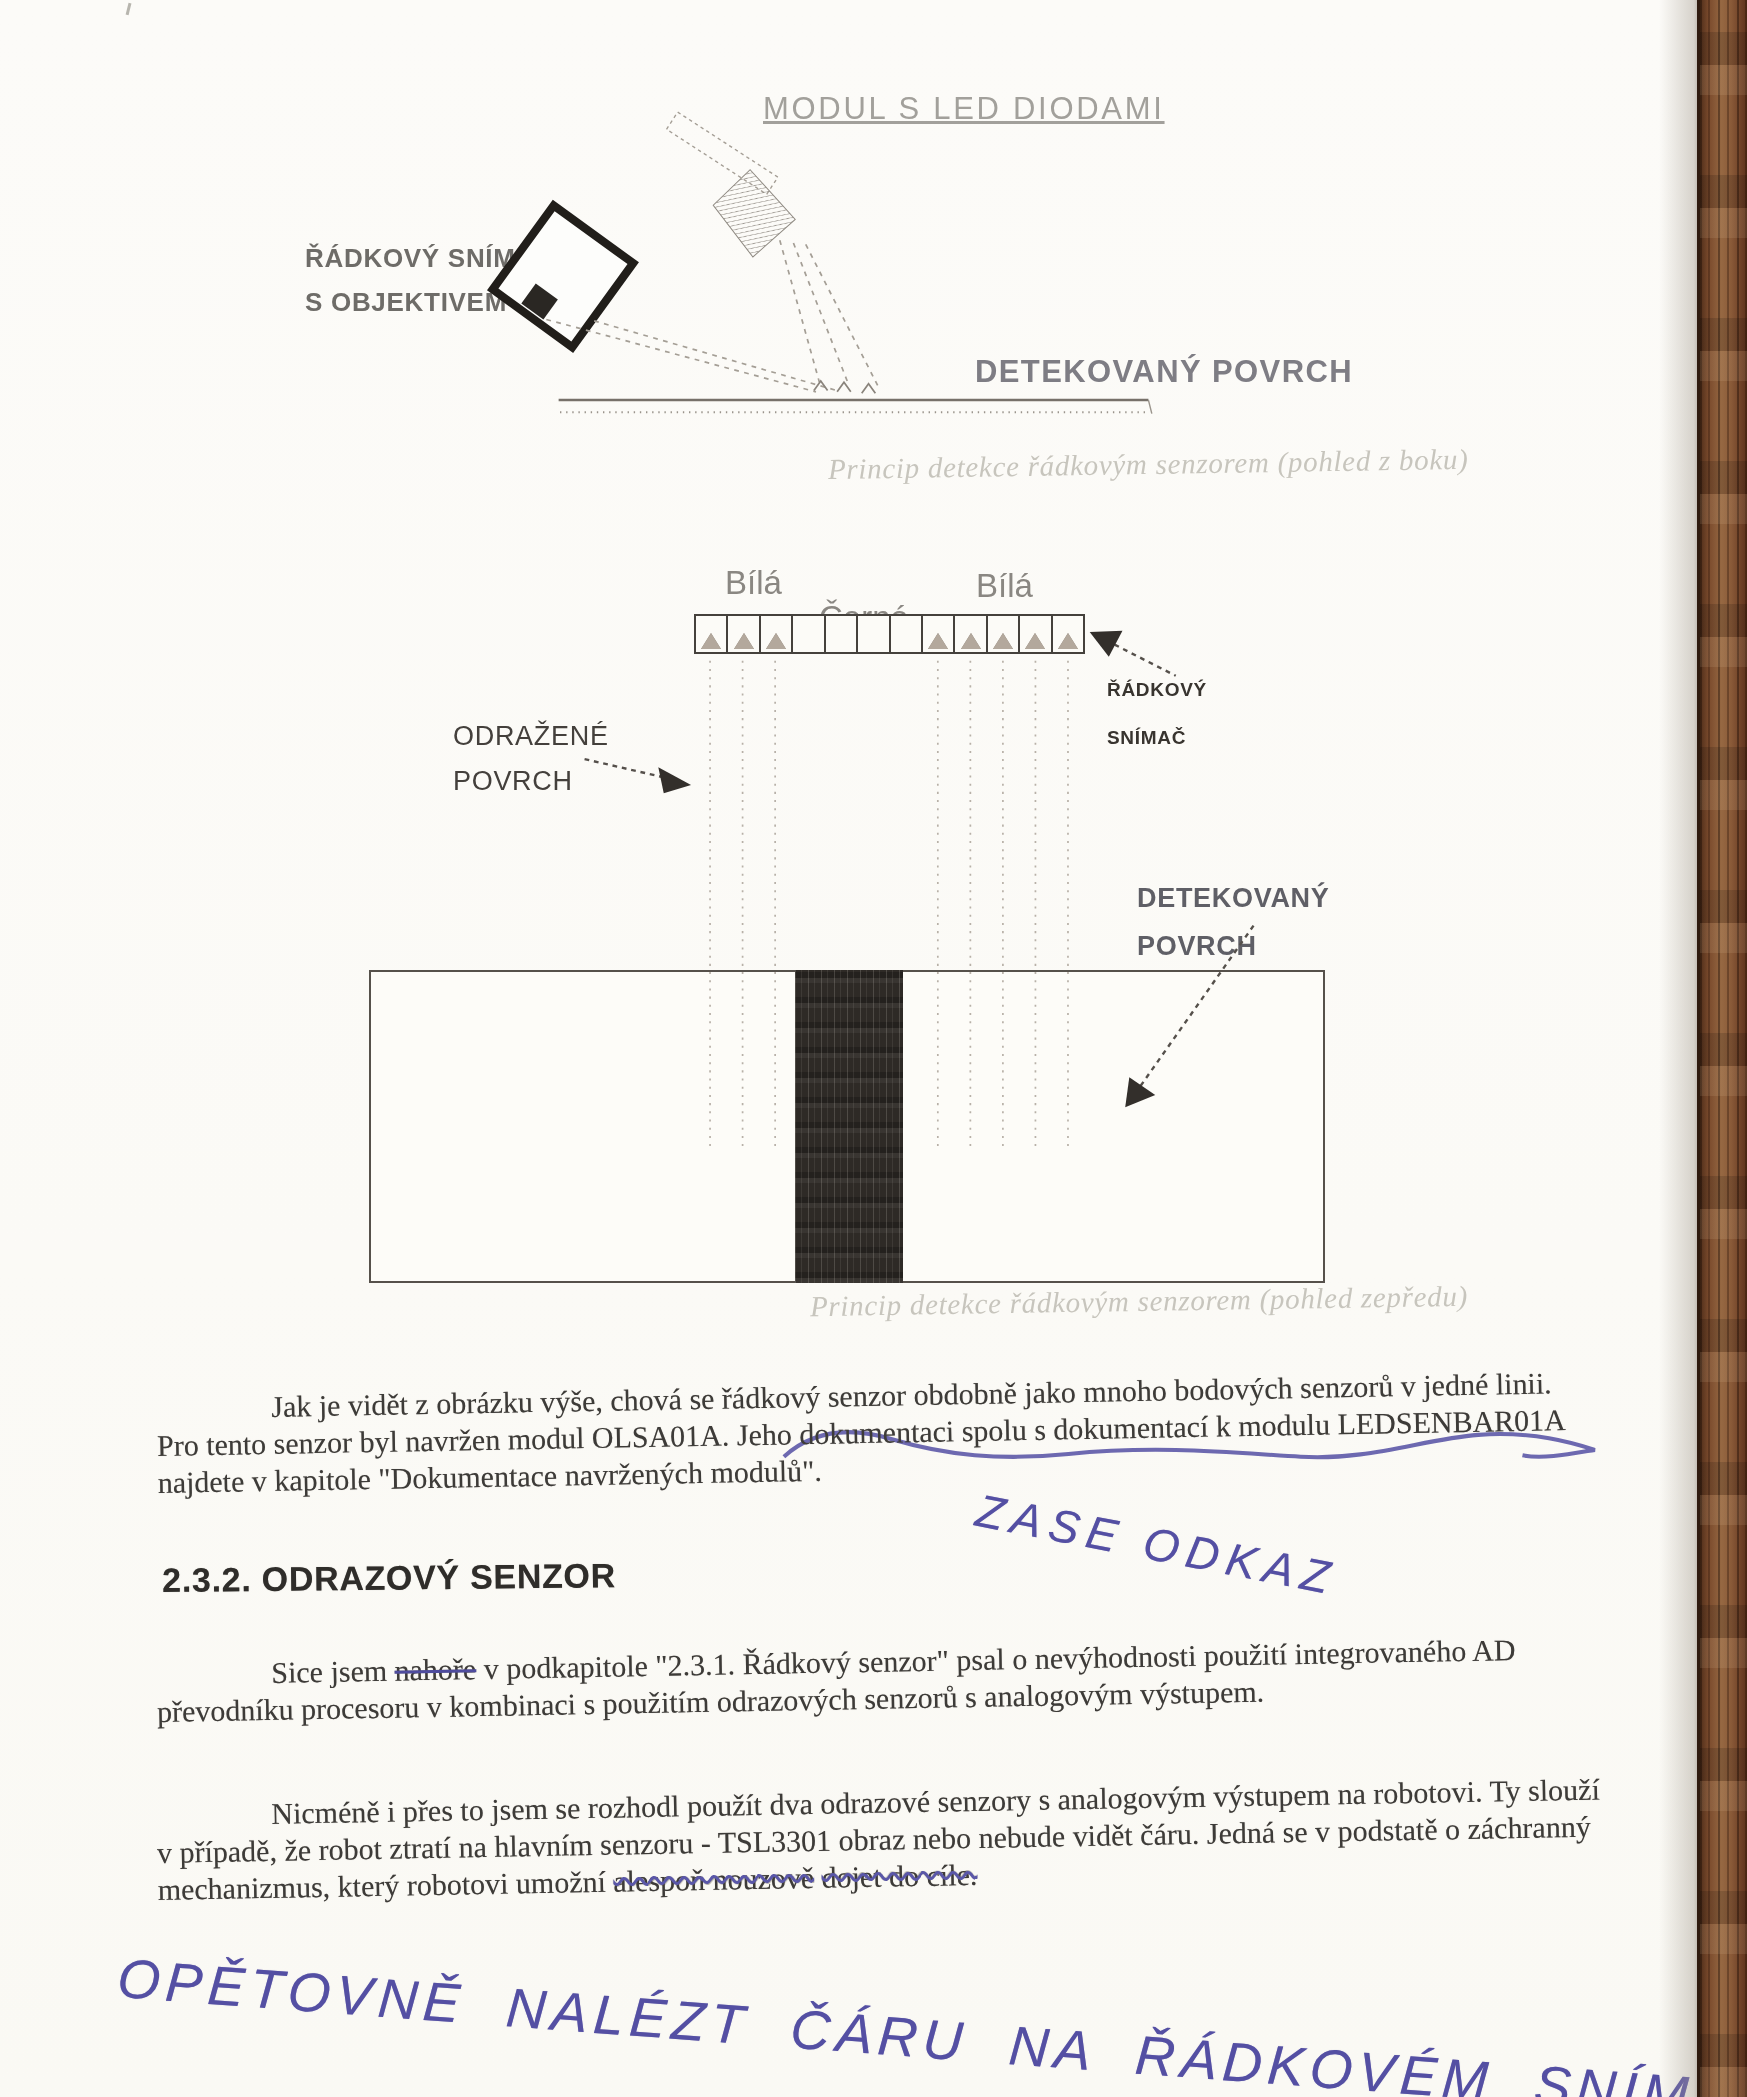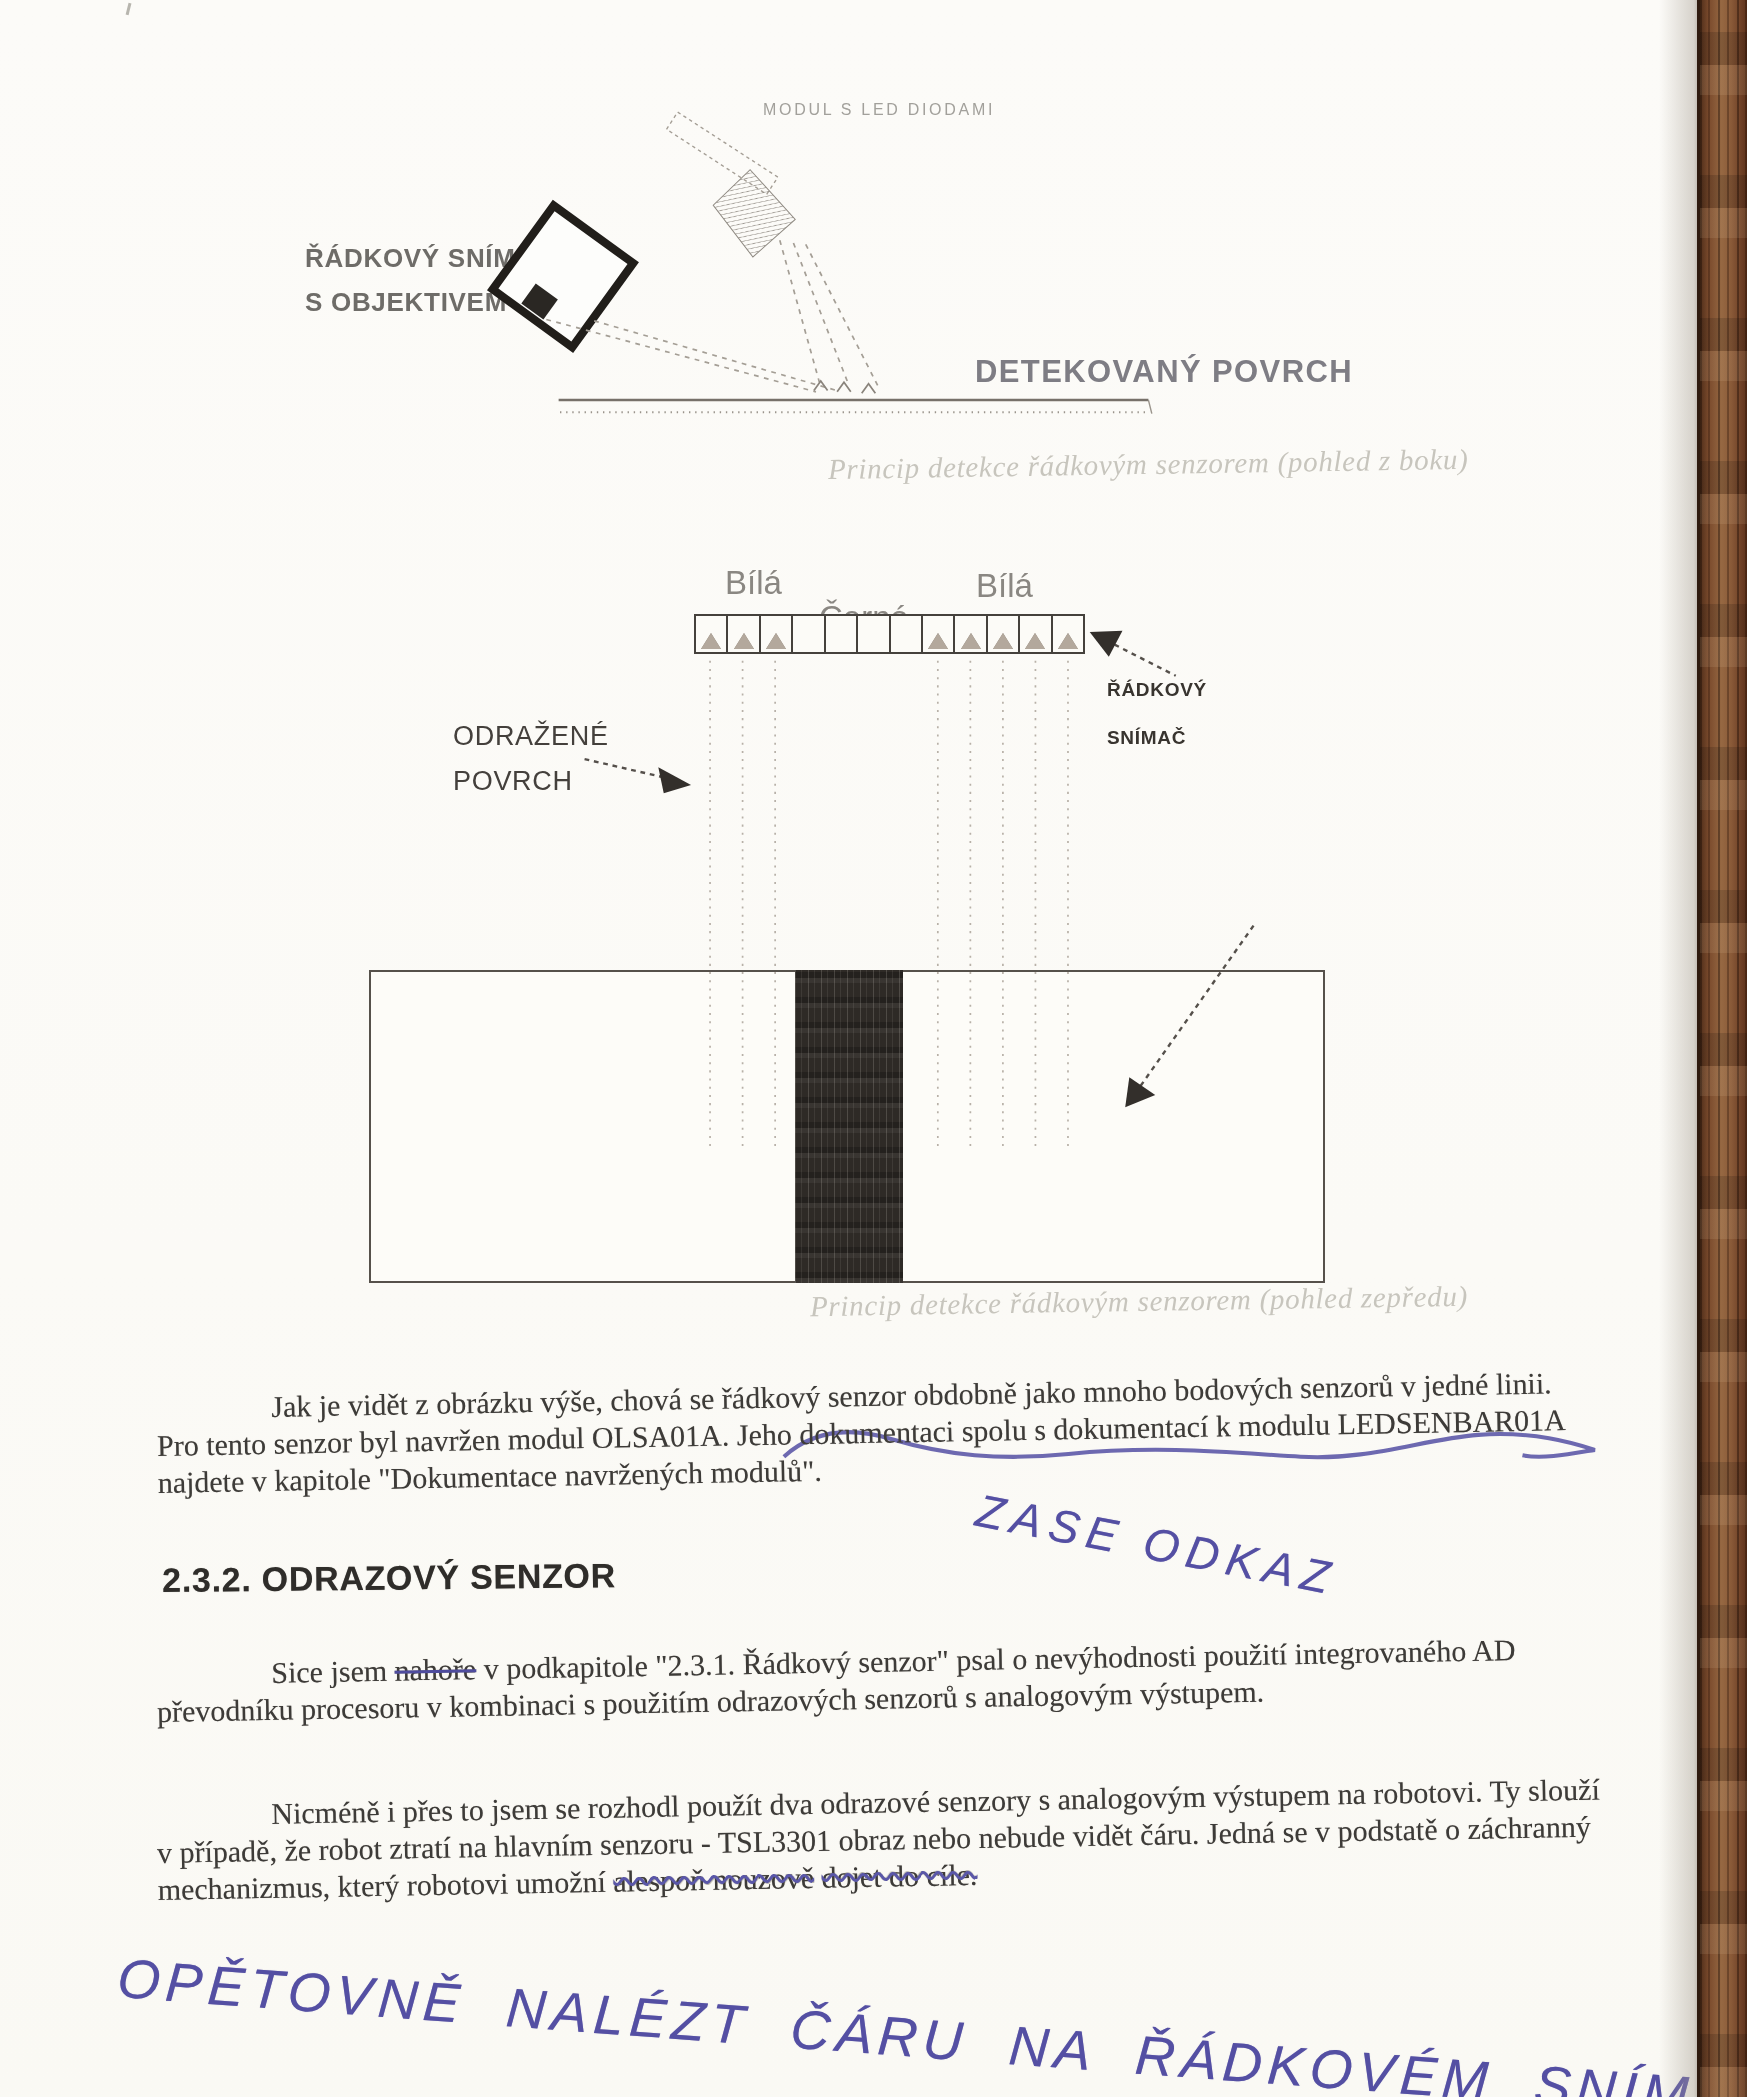--- a/index.html
+++ b/index.html
@@ -24,21 +24,21 @@
     background:
       repeating-linear-gradient(0deg, rgba(255,225,185,.10) 0 30px, rgba(0,0,0,.14) 30px 63px, rgba(0,0,0,0) 63px 143px),
       repeating-linear-gradient(90deg, rgba(20,8,2,.38) 0 2px, rgba(0,0,0,0) 2px 8.2px, rgba(30,12,4,.30) 8.2px 10.2px, rgba(0,0,0,0) 10.2px 18.4px),
       linear-gradient(90deg,#4f2e1a 0%,#7a4a2c 18%,#966842 45%,#8a5a38 65%,#6b3d24 88%,#5a3018 100%);
     border-left:3.4px solid #2e1a0e;
   }
   .mark-topleft{left:127px;top:2.7px;width:3.4px;height:12.3px;background:#b7b5ae;transform:rotate(14deg);}
 
   
   .lbl{position:absolute;white-space:nowrap;}
-  .lbl-module{left:763px;top:101px;font-size:16px;letter-spacing:2.7px;color:#a2a09b;font-weight:500;}
+  .lbl-module{left:763px;top:91px;font-size:31px;letter-spacing:2.7px;color:#a2a09b;font-weight:500;text-decoration:underline;}
   .lbl-sensor1{left:305px;top:236px;font-size:26px;color:#6e6c68;font-weight:600;line-height:44px;letter-spacing:0.7px;}
   .lbl-surface1{left:975px;top:354px;font-size:31px;color:#7e7d84;font-weight:700;letter-spacing:1.4px;}
   .caption{position:absolute;font-family:"Liberation Serif",serif;font-style:italic;font-size:29px;color:#c7c5bd;letter-spacing:0.7px;transform:rotate(-0.9deg);white-space:nowrap;}
   .caption-1{left:828px;top:448px;}
   .caption-2{left:810px;top:1285px;}
 
   .lbl-zone{font-size:33px;color:#8a8782;font-weight:500;}
   .zone-b1{left:725px;top:564px;}
   .zone-c {left:819px;top:599px;}
   .zone-b2{left:976px;top:567px;}
@@ -167,20 +167,24 @@
   <div class="lbl lbl-rays">
     <div>ODRAŽENÉ</div>
     <div>POVRCH</div>
   </div>
 
   <div class="lbl lbl-sensor2">
     <div>ŘÁDKOVÝ</div>
     <div>SNÍMAČ</div>
   </div>
 
+  <div class="lbl lbl-surface2">
+    <div>DETEKOVANÝ</div>
+    <div>POVRCH</div>
+  </div>
 
   <div class="caption caption-2">Princip detekce řádkovým senzorem (pohled zepředu)</div>
 
   <svg class="overlay" width="1748" height="2097" viewBox="0 0 2560 3072">
     <defs>
       <pattern id="hatch" width="9" height="9" patternUnits="userSpaceOnUse">
         <path d="M0,9 L9,0 M-2,2 L2,-2 M7,11 L11,7" stroke="#8f8a82" stroke-width="1.2"></path>
       </pattern>
     </defs>
 

